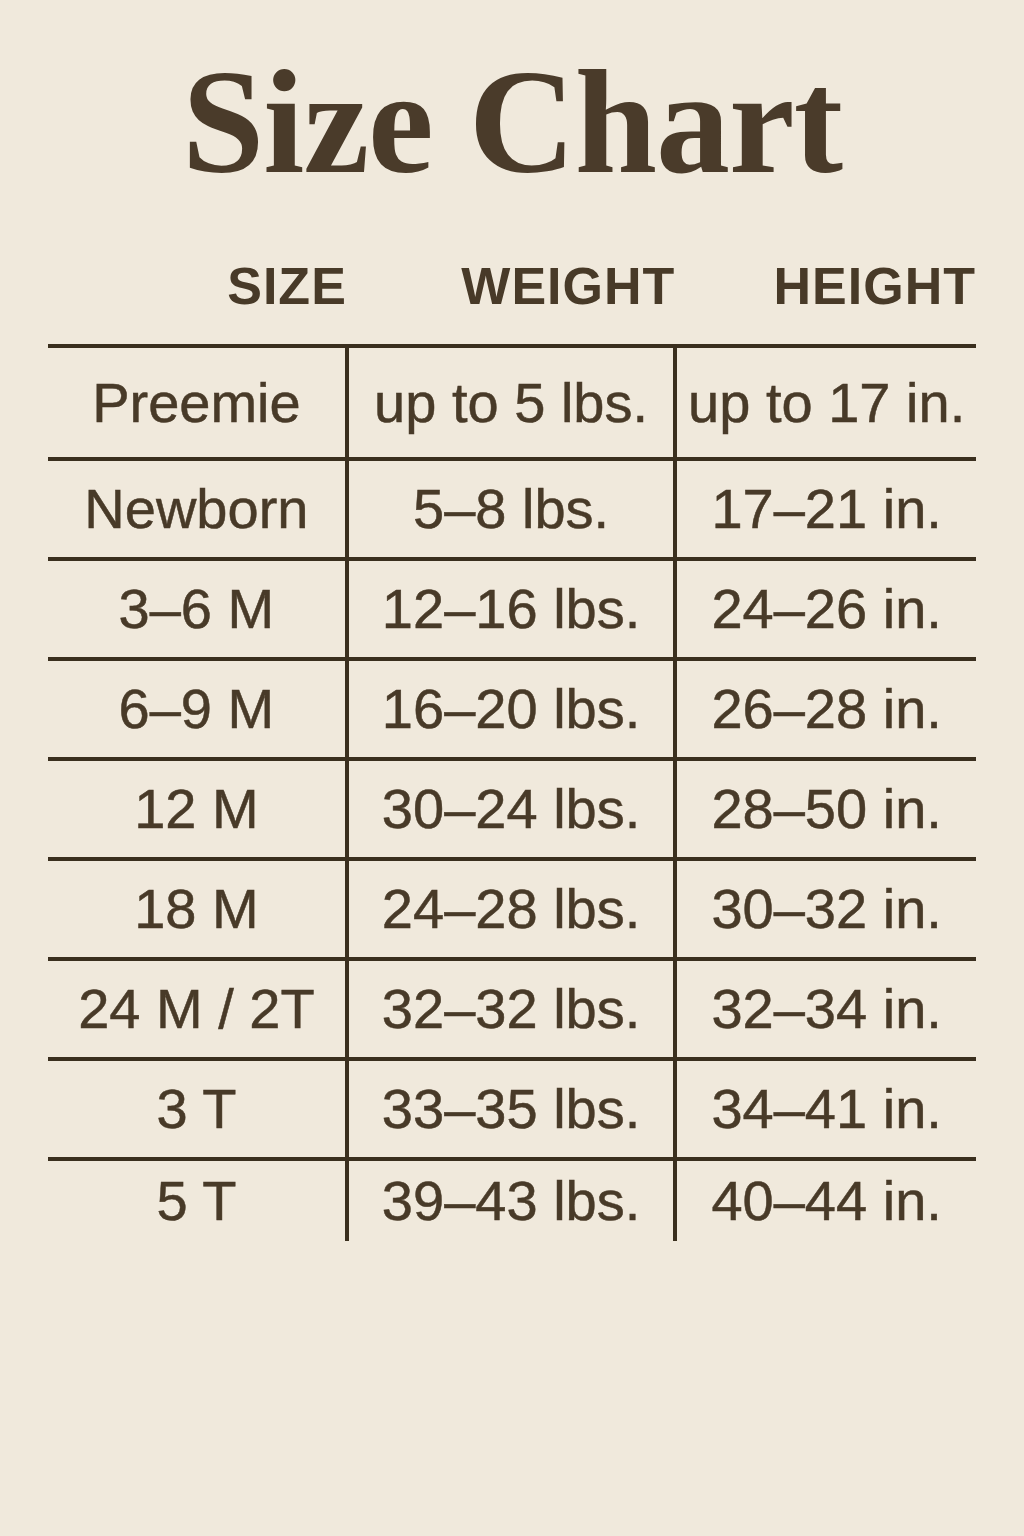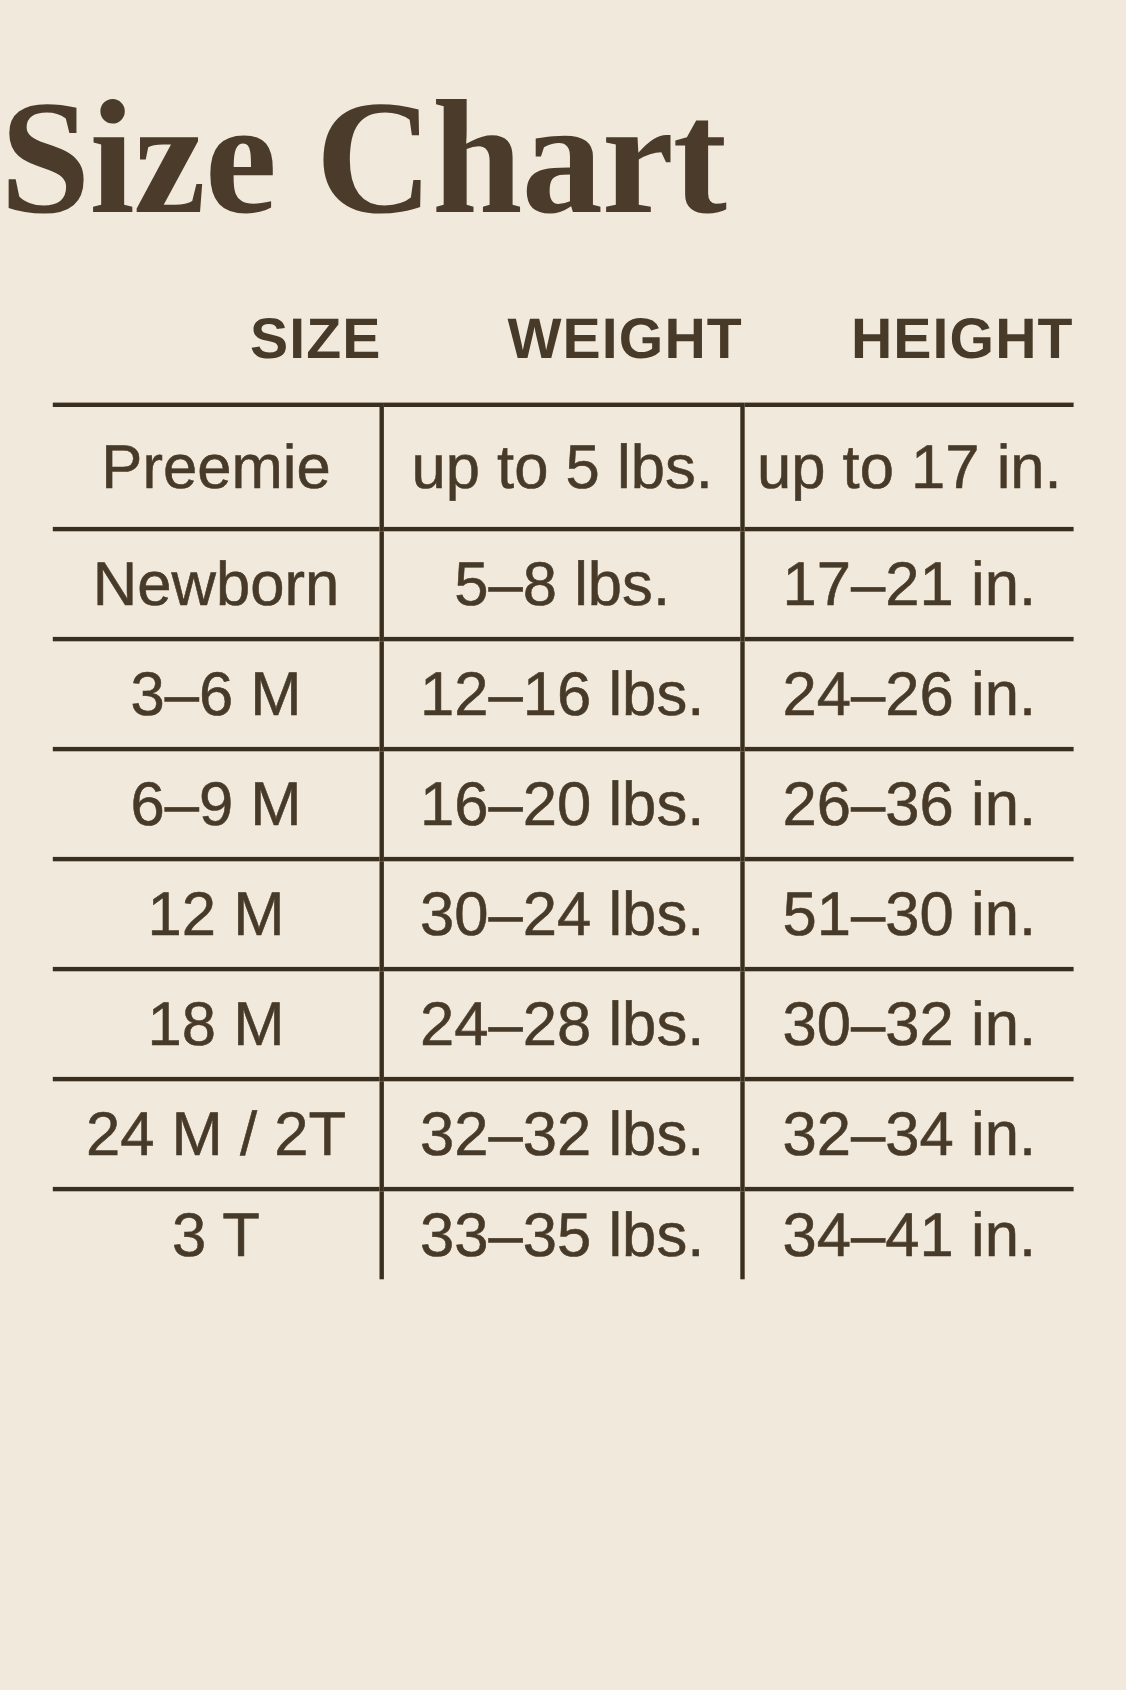--- a/index.html
+++ b/index.html
@@ -14,21 +14,22 @@
   }
   body {
     width: 1024px;
     height: 1536px;
     background: var(--bg);
     font-family: "Liberation Sans", sans-serif;
     color: var(--text);
     overflow: hidden;
   }
   .title {
-    margin: 70px 0 0 0;
+    margin: 48px 0 0 0;
+    text-align: center;
     font-family: "Liberation Serif", serif;
     font-weight: 700;
     font-size: 148px;
     line-height: 1;
     letter-spacing: -1px;
     color: var(--title);
   }
   table.size-table {
     width: 928px;
     margin: 0 auto;
@@ -96,36 +97,41 @@
         <td>17–21 in.</td>
       </tr>
       <tr>
         <td>3–6 M</td>
         <td>12–16 lbs.</td>
         <td>24–26 in.</td>
       </tr>
       <tr>
         <td>6–9 M</td>
         <td>16–20 lbs.</td>
-        <td>26–36 in.</td>
+        <td>26–28 in.</td>
       </tr>
       <tr>
         <td>12 M</td>
         <td>30–24 lbs.</td>
-        <td>51–30 in.</td>
+        <td>28–50 in.</td>
       </tr>
       <tr>
         <td>18 M</td>
         <td>24–28 lbs.</td>
         <td>30–32 in.</td>
       </tr>
       <tr>
         <td>24 M / 2T</td>
         <td>32–32 lbs.</td>
         <td>32–34 in.</td>
       </tr>
       <tr>
         <td>3 T</td>
         <td>33–35 lbs.</td>
         <td>34–41 in.</td>
       </tr>
+      <tr>
+        <td>5 T</td>
+        <td>39–43 lbs.</td>
+        <td>40–44 in.</td>
+      </tr>
     </tbody>
 </table>
 
 </body></html>

